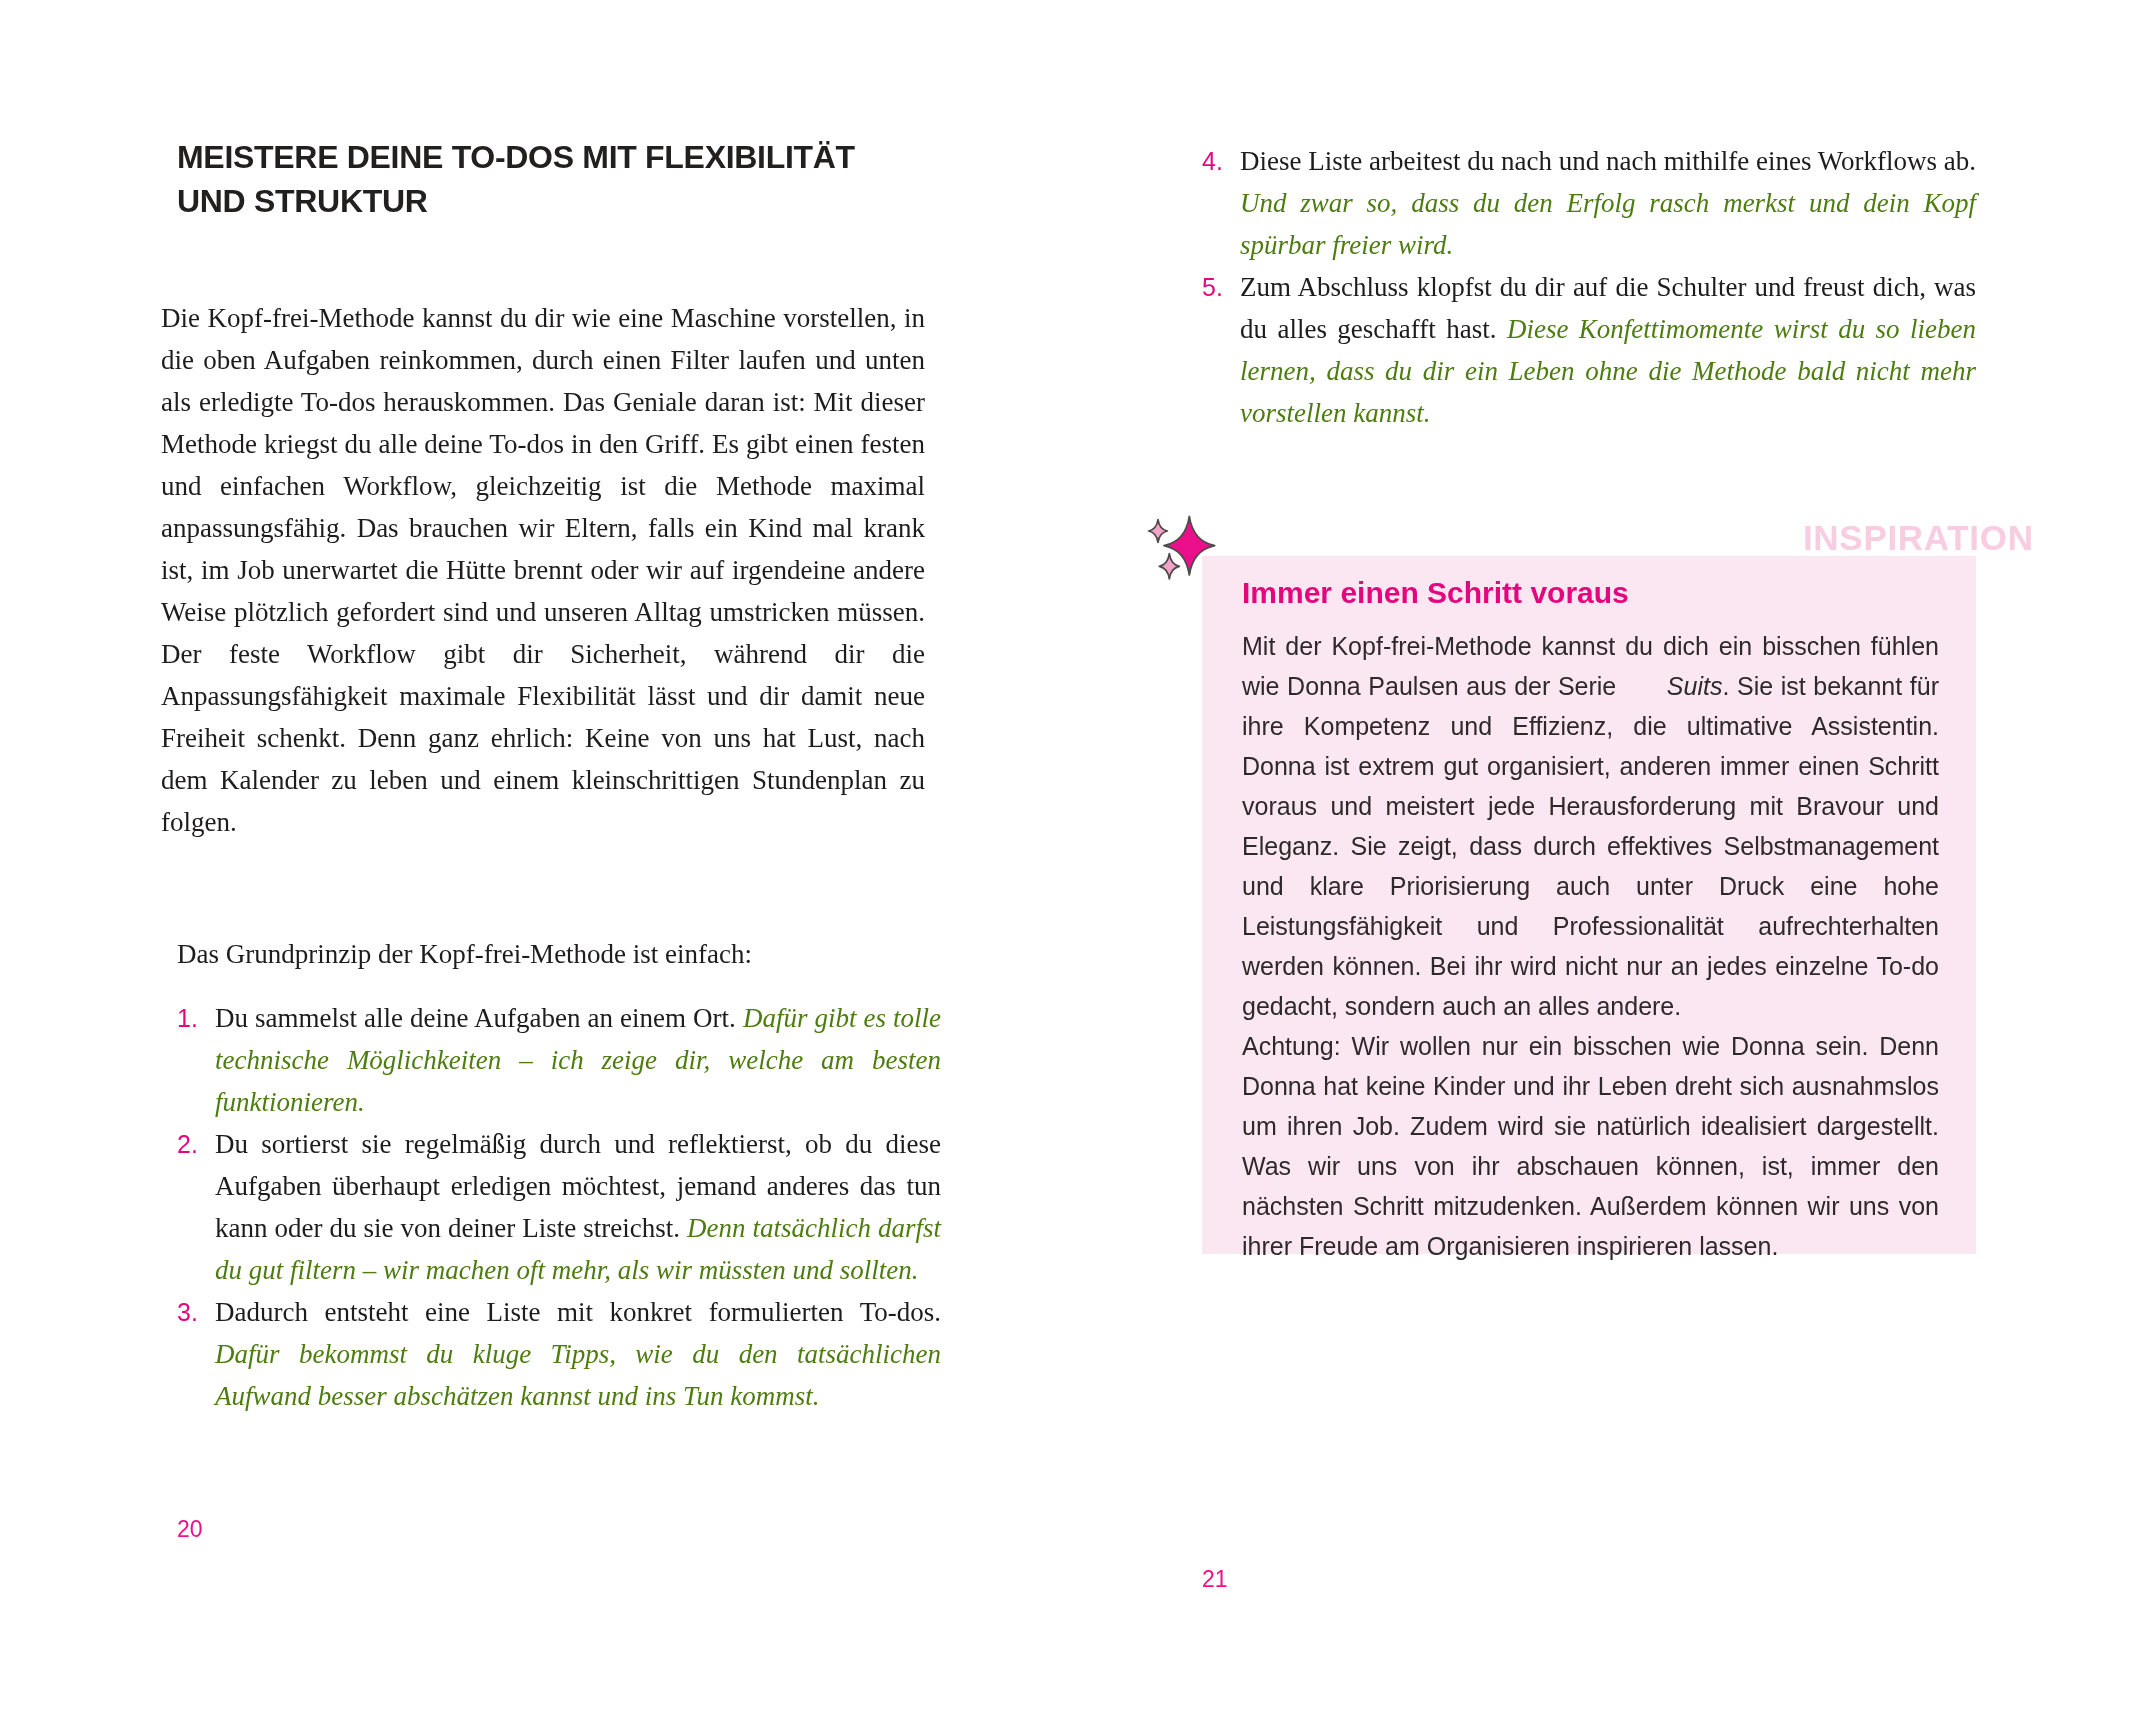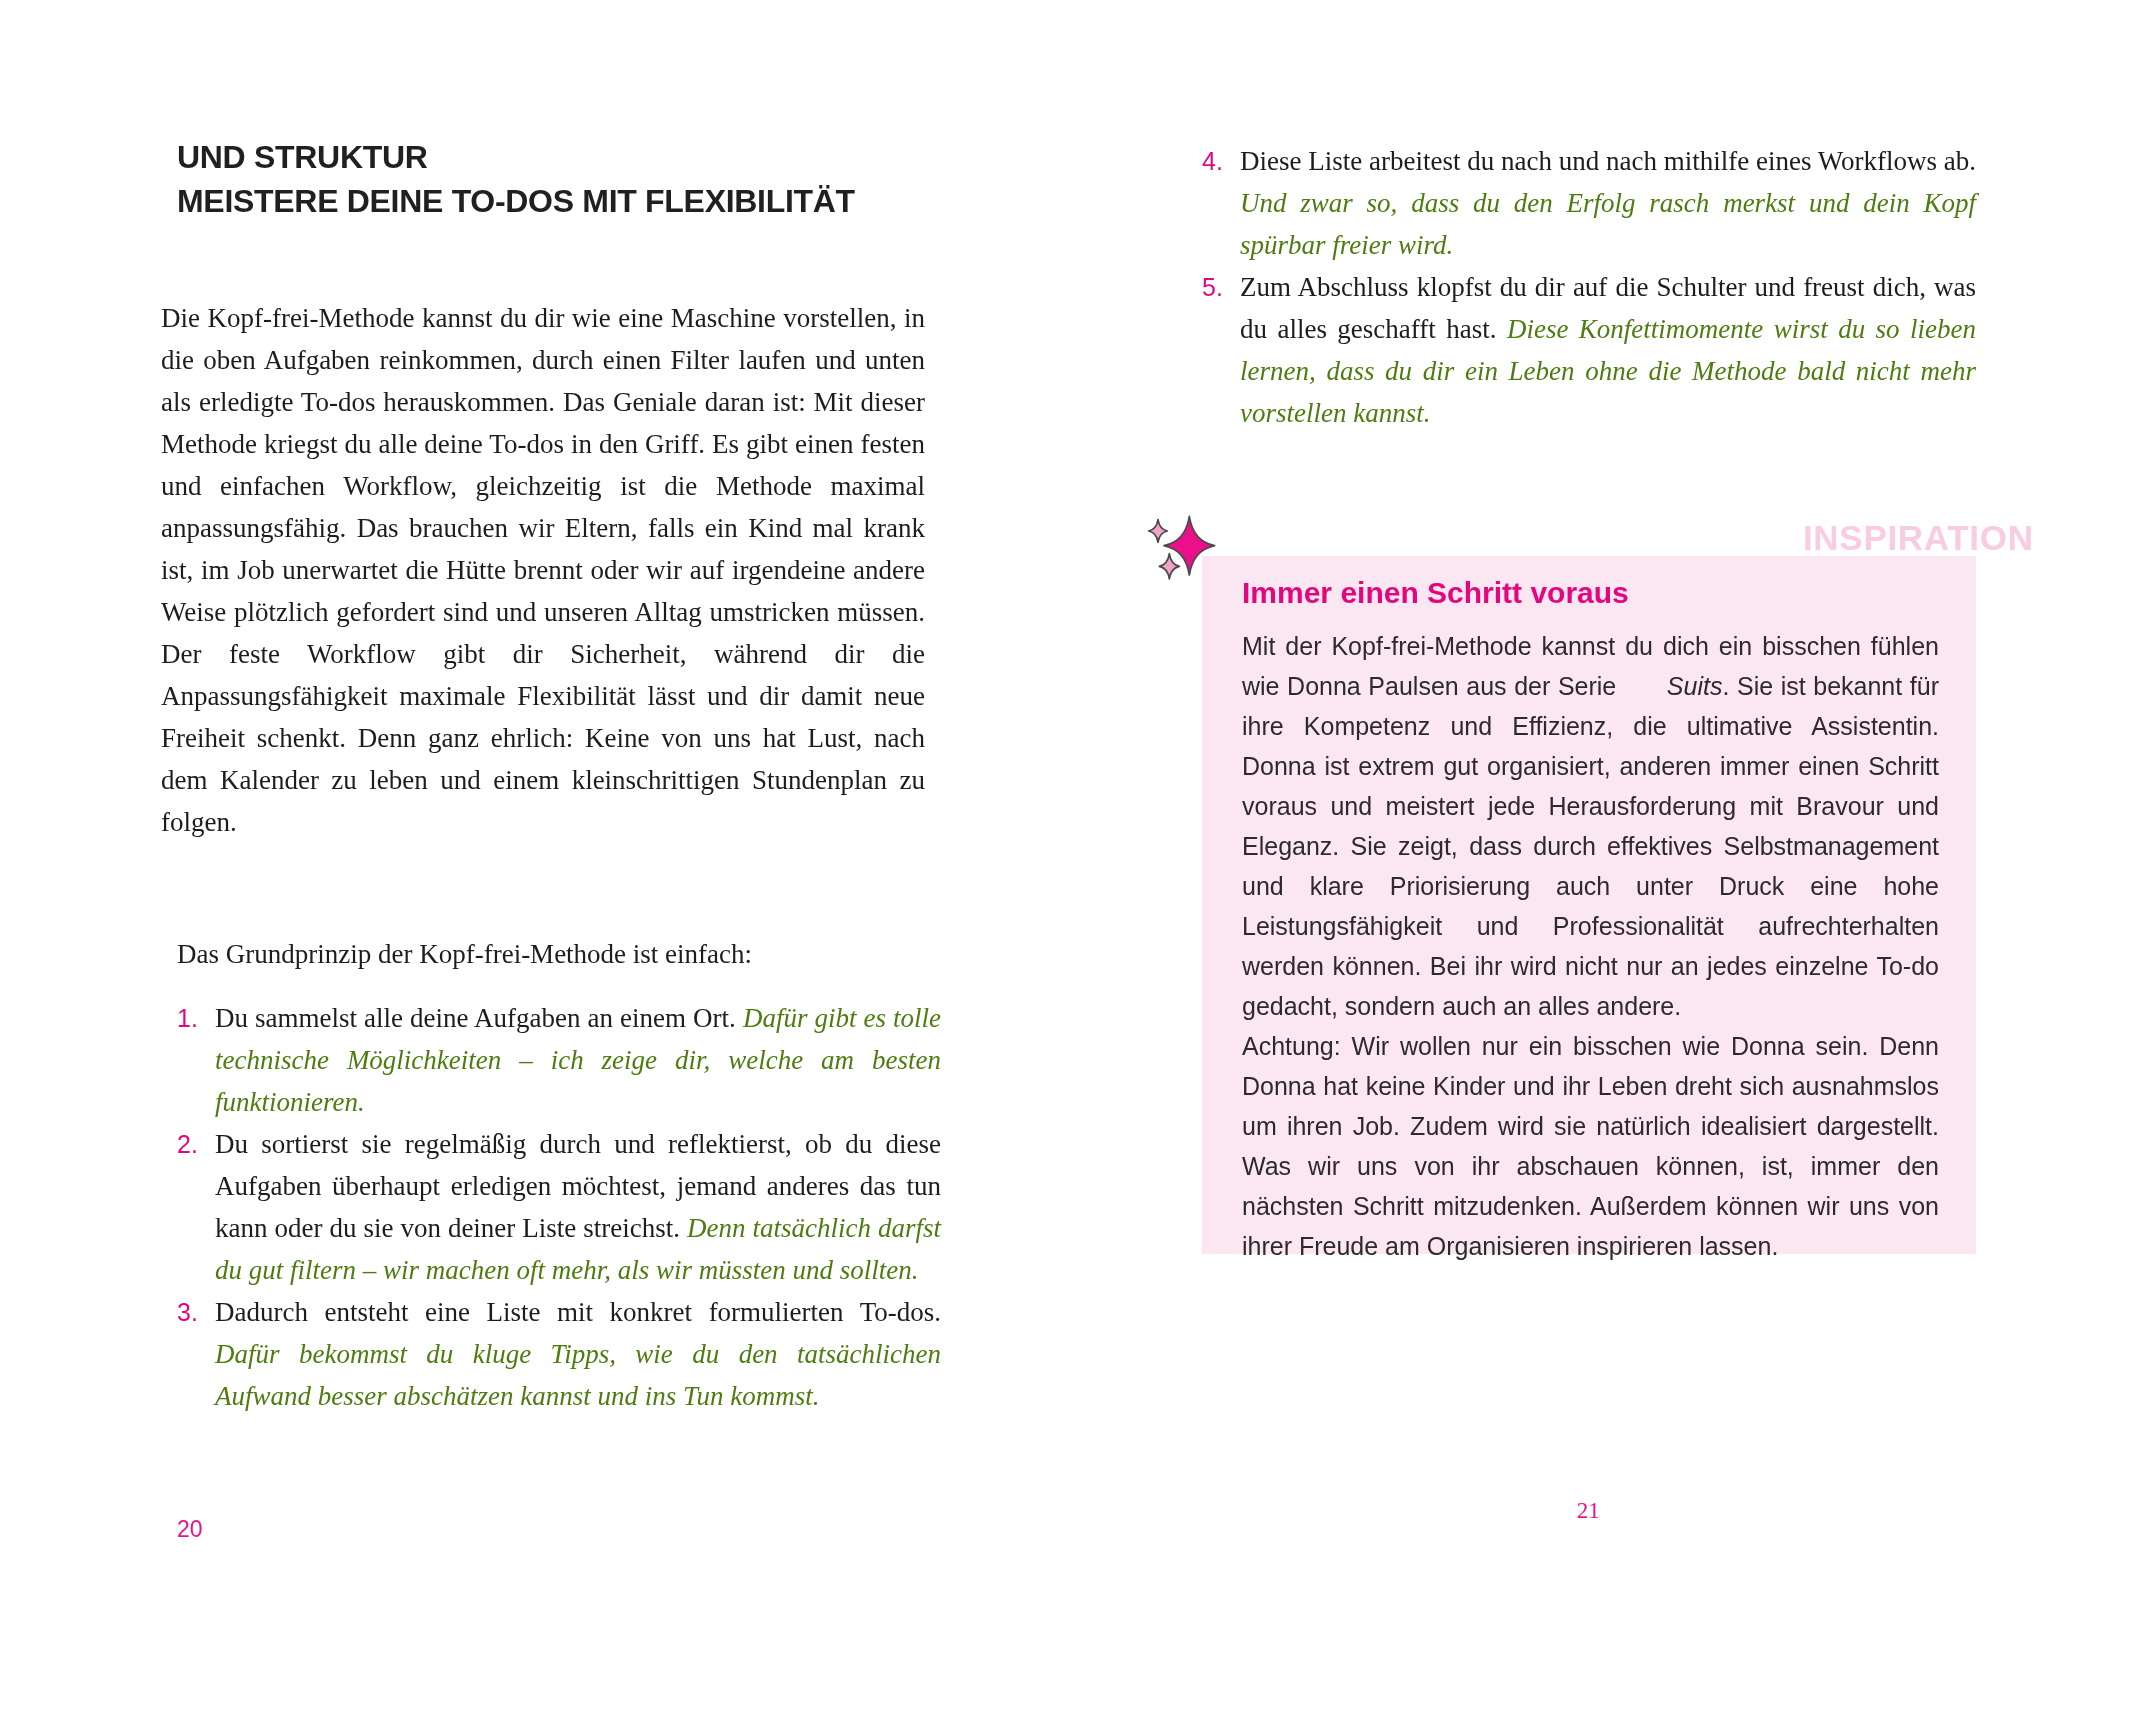--- a/index.html
+++ b/index.html
@@ -68,21 +68,21 @@
   }
 
   .pagenum {
     font-family: "Liberation Sans", sans-serif;
     font-weight: 400;
     font-size: 23px;
     line-height: 32px;
     color: #ec108b;
   }
   .pagenum-left  { left: 177px;  top: 1513px; width: 202px; }
-  .pagenum-right { left: 1202px; top: 1495px; width: 774px; text-align: center; padding-right: 1.3px; box-sizing: border-box; font-family: Liberation Serif, serif; }
+  .pagenum-right { left: 1202px; top: 1563px; width: 774px; text-align: left; padding-right: 1.3px; box-sizing: border-box; }
 
   
   .insp-label {
     left: 1269px; top: 518px; width: 774px;
     box-sizing: border-box;
     padding-right: 9.4px;
     text-align: right;
     font-family: "Liberation Sans", sans-serif;
     font-weight: 700;
     font-size: 35px;
@@ -115,22 +115,22 @@
   .insp-body .it { font-style: italic; margin-left: 43px; }
 
   .sparkles {
     left: 1144px; top: 509px; width: 80px; height: 80px;
   }
 </style>
 </head>
 <body>
 
 <div class="abs headline">
+  <span class="hl-line">MEISTERE DEINE TO-DOS MIT FLEXIBILITÄT</span>
   <span class="hl-line">UND STRUKTUR</span>
-  <span class="hl-line">MEISTERE DEINE TO-DOS MIT FLEXIBILITÄT</span>
 </div>
 
 <p class="abs intro">Die Kopf-frei-Methode kannst du dir wie eine Maschine vorstellen, in die oben Aufgaben reinkommen, durch einen Filter laufen und unten als erledigte To-dos herauskommen. Das Geniale daran ist: Mit dieser Methode kriegst du alle deine To-dos in den Griff. Es gibt einen festen und einfachen Workflow, gleichzeitig ist die Methode maximal anpassungsfähig. Das brauchen wir Eltern, falls ein Kind mal krank ist, im Job unerwartet die Hütte brennt oder wir auf irgendeine andere Weise plötzlich gefordert sind und unseren Alltag umstricken müssen. Der feste Workflow gibt dir Sicherheit, während dir die Anpassungsfähigkeit maximale Flexibilität lässt und dir damit neue Freiheit schenkt. Denn ganz ehrlich: Keine von uns hat Lust, nach dem Kalender zu leben und einem kleinschrittigen Stundenplan zu folgen.</p>
 
 <p class="abs principle">Das Grundprinzip der Kopf-frei-Methode ist einfach:</p>
 
 <div class="abs todo-list list-left">
 
     <div class="li">
       <span class="num">1.</span>

